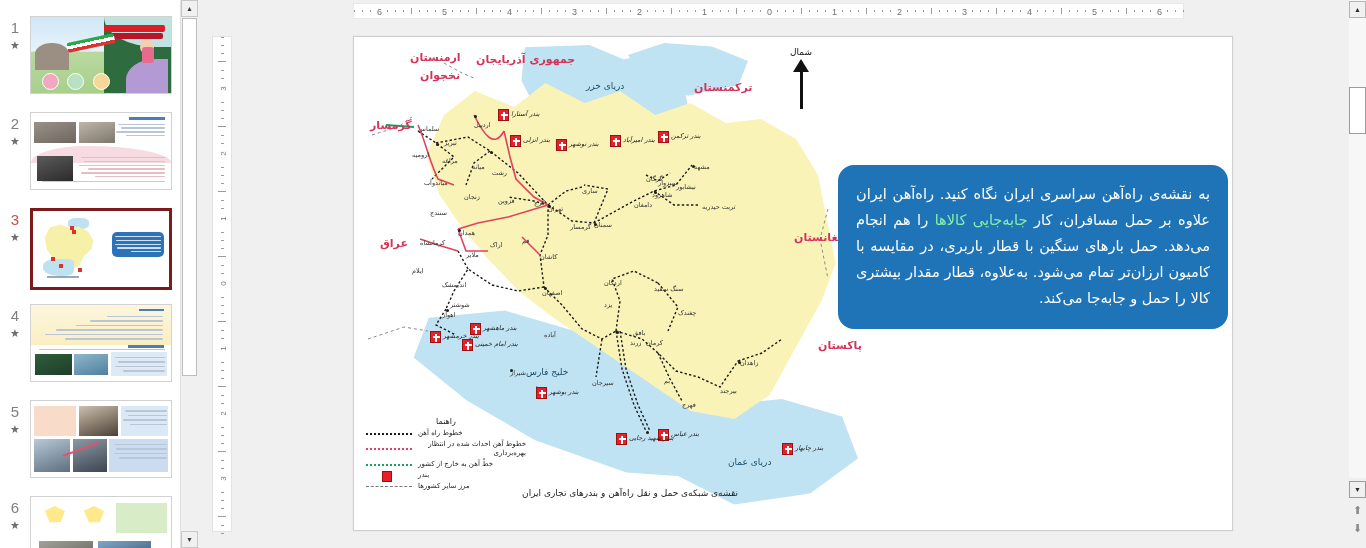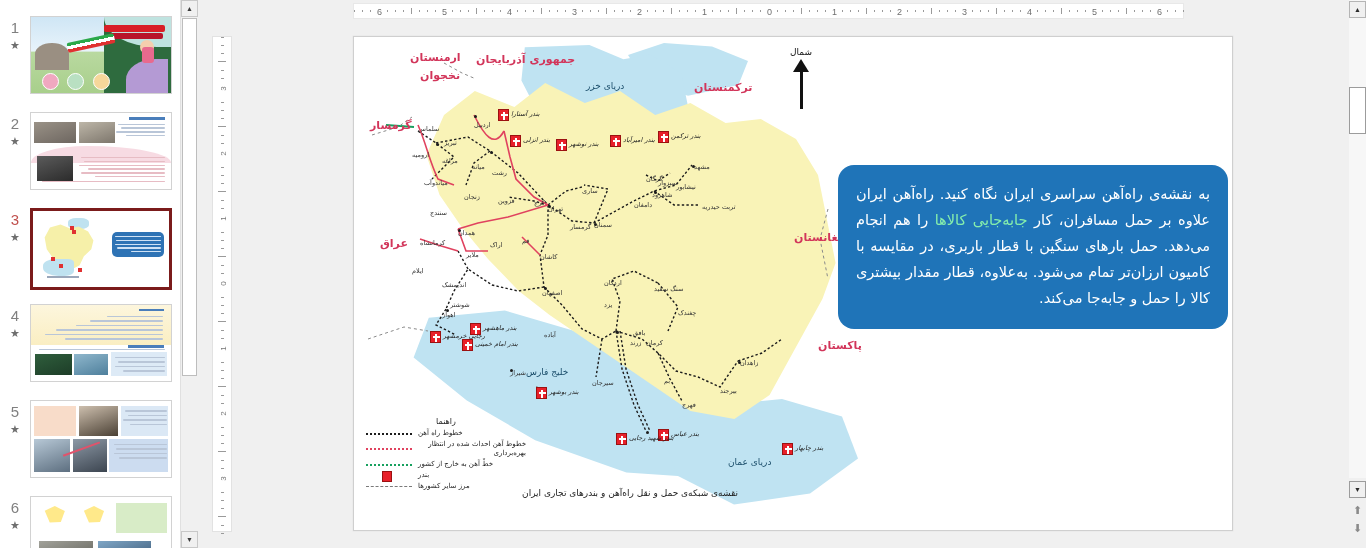--- a/index.html
+++ b/index.html
@@ -773,21 +773,21 @@
             <div class="maplabel port" style="left: 153px; top: 71px;">بندر آستارا</div>
             <div class="portmark" style="left: 152px; top: 96px;"></div>
             <div class="maplabel port" style="left: 165px; top: 97px;">بندر انزلی</div>
             <div class="portmark" style="left: 198px; top: 100px;"></div>
             <div class="maplabel port" style="left: 211px; top: 101px;">بندر نوشهر</div>
             <div class="portmark" style="left: 252px; top: 96px;"></div>
             <div class="maplabel port" style="left: 265px; top: 97px;">بندر امیرآباد</div>
             <div class="portmark" style="left: 300px; top: 92px;"></div>
             <div class="maplabel port" style="left: 313px; top: 93px;">بندر ترکمن</div>
             <div class="portmark" style="left: 72px; top: 292px;"></div>
-            <div class="maplabel port" style="left: 85px; top: 293px;">رجایی خرمشهر</div>
+            <div class="maplabel port" style="left: 85px; top: 293px;">بندر خرمشهر</div>
             <div class="portmark" style="left: 112px; top: 284px;"></div>
             <div class="maplabel port" style="left: 125px; top: 285px;">بندر ماهشهر</div>
             <div class="portmark" style="left: 104px; top: 300px;"></div>
             <div class="maplabel port" style="left: 117px; top: 301px;">بندر امام خمینی</div>
             <div class="portmark" style="left: 178px; top: 348px;"></div>
             <div class="maplabel port" style="left: 191px; top: 349px;">بندر بوشهر</div>
             <div class="portmark" style="left: 300px; top: 390px;"></div>
             <div class="maplabel port" style="left: 313px; top: 391px;">بندر عباس</div>
             <div class="portmark" style="left: 258px; top: 394px;"></div>
             <div class="maplabel port" style="left: 271px; top: 395px;">بندر شهید رجایی</div>

